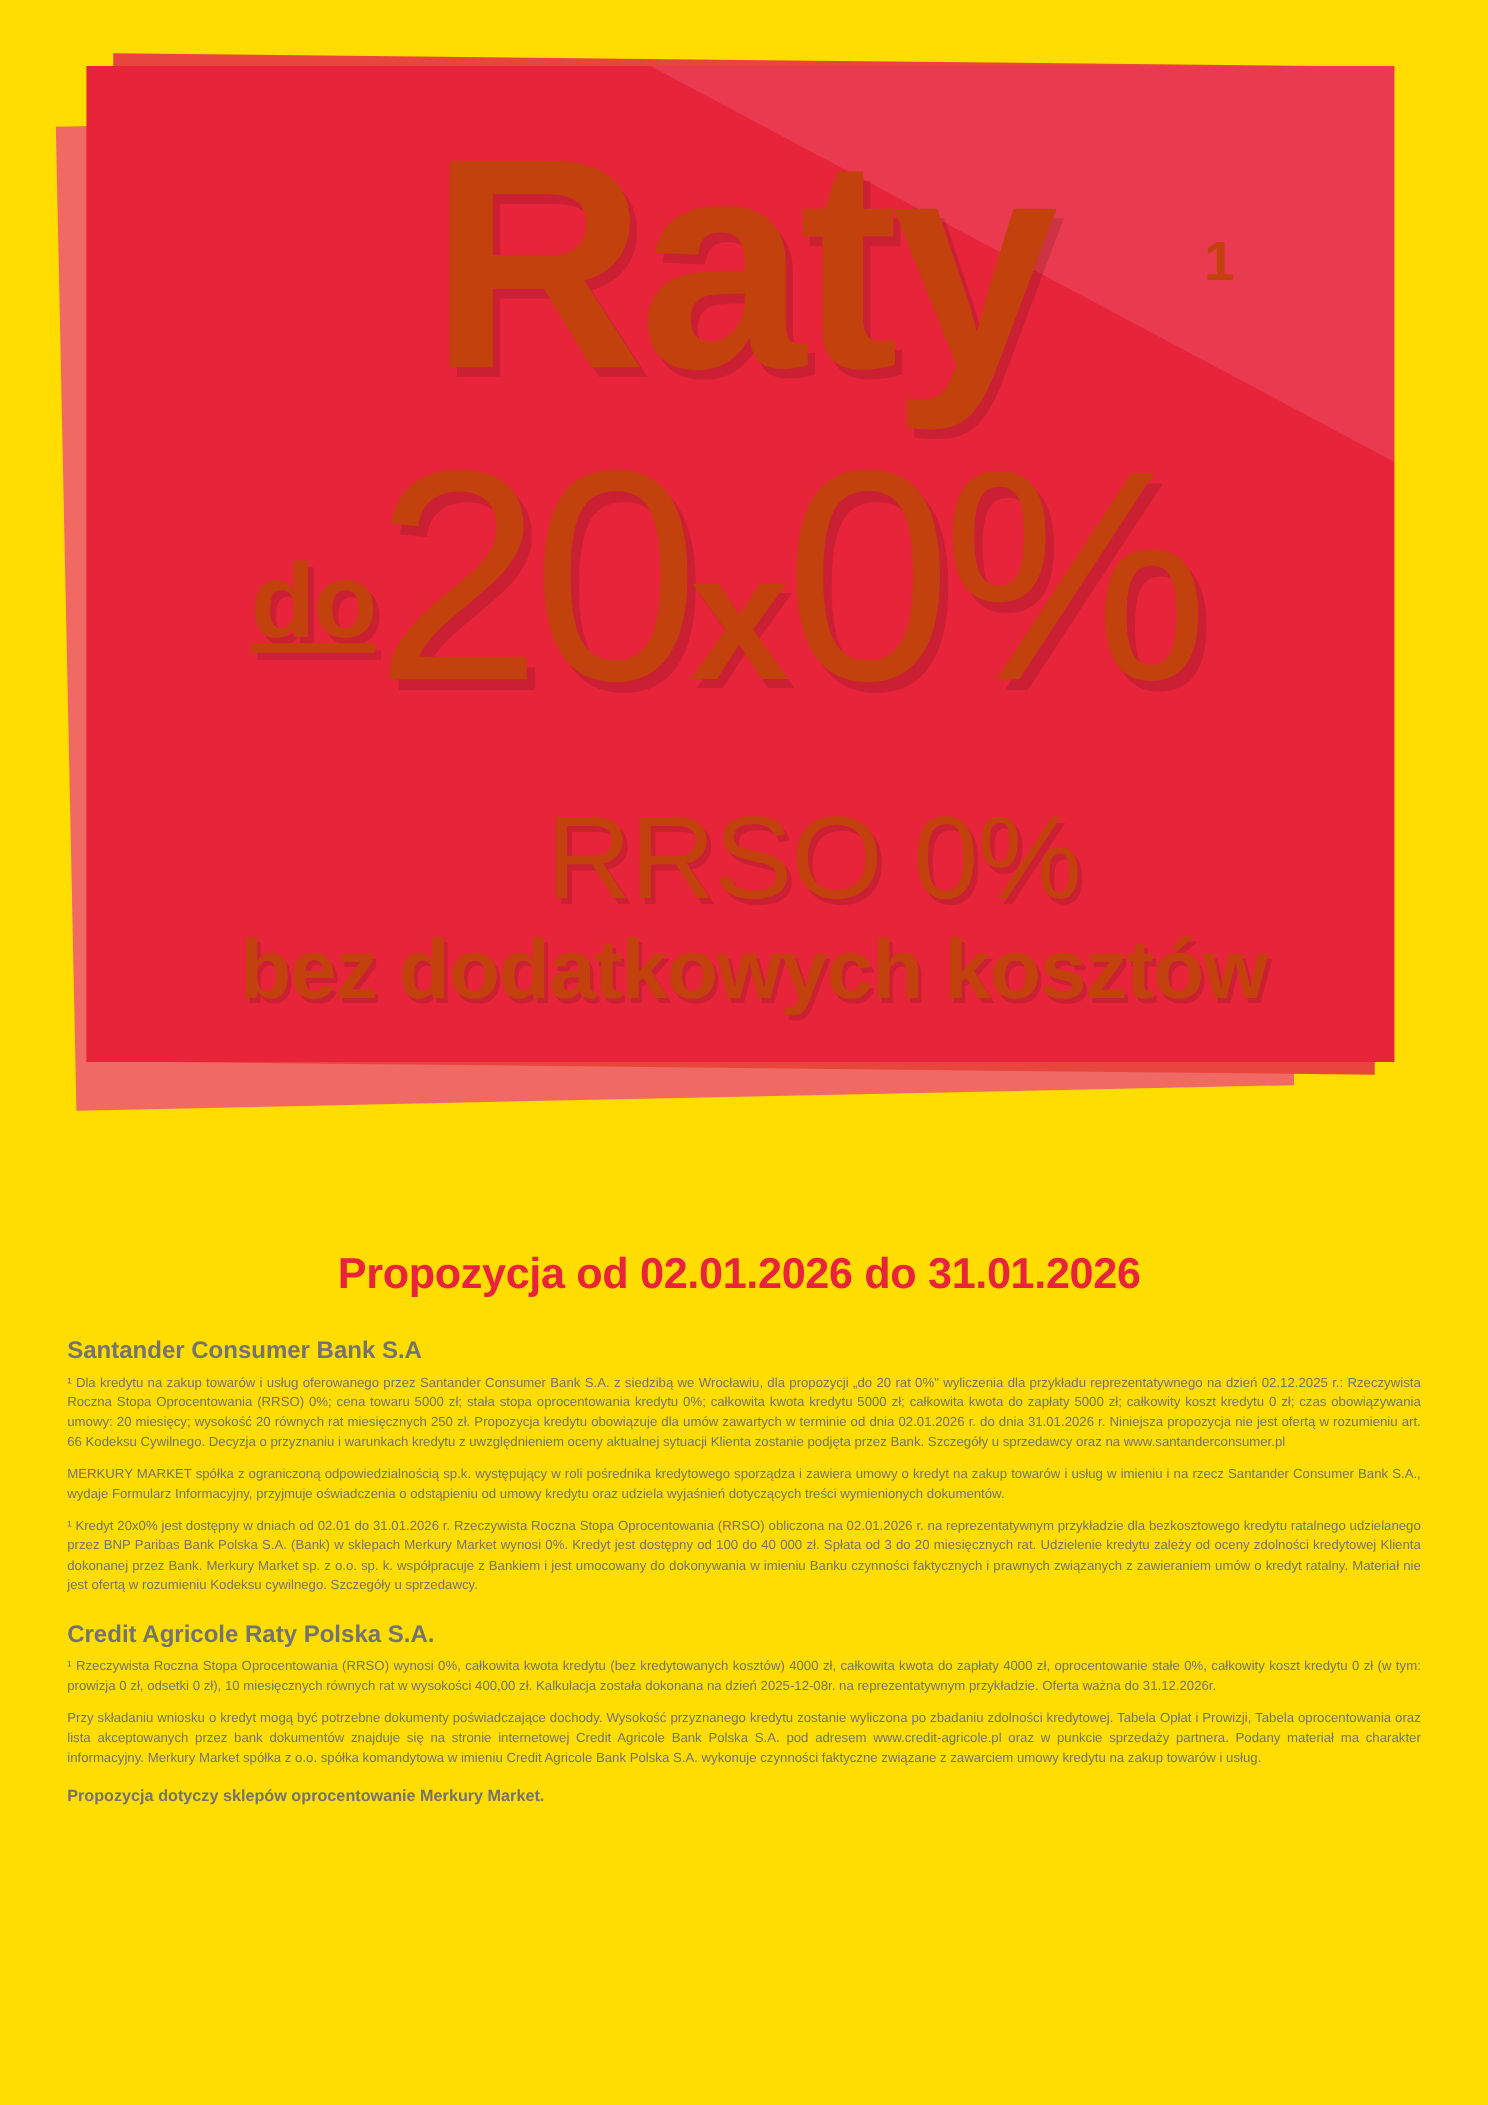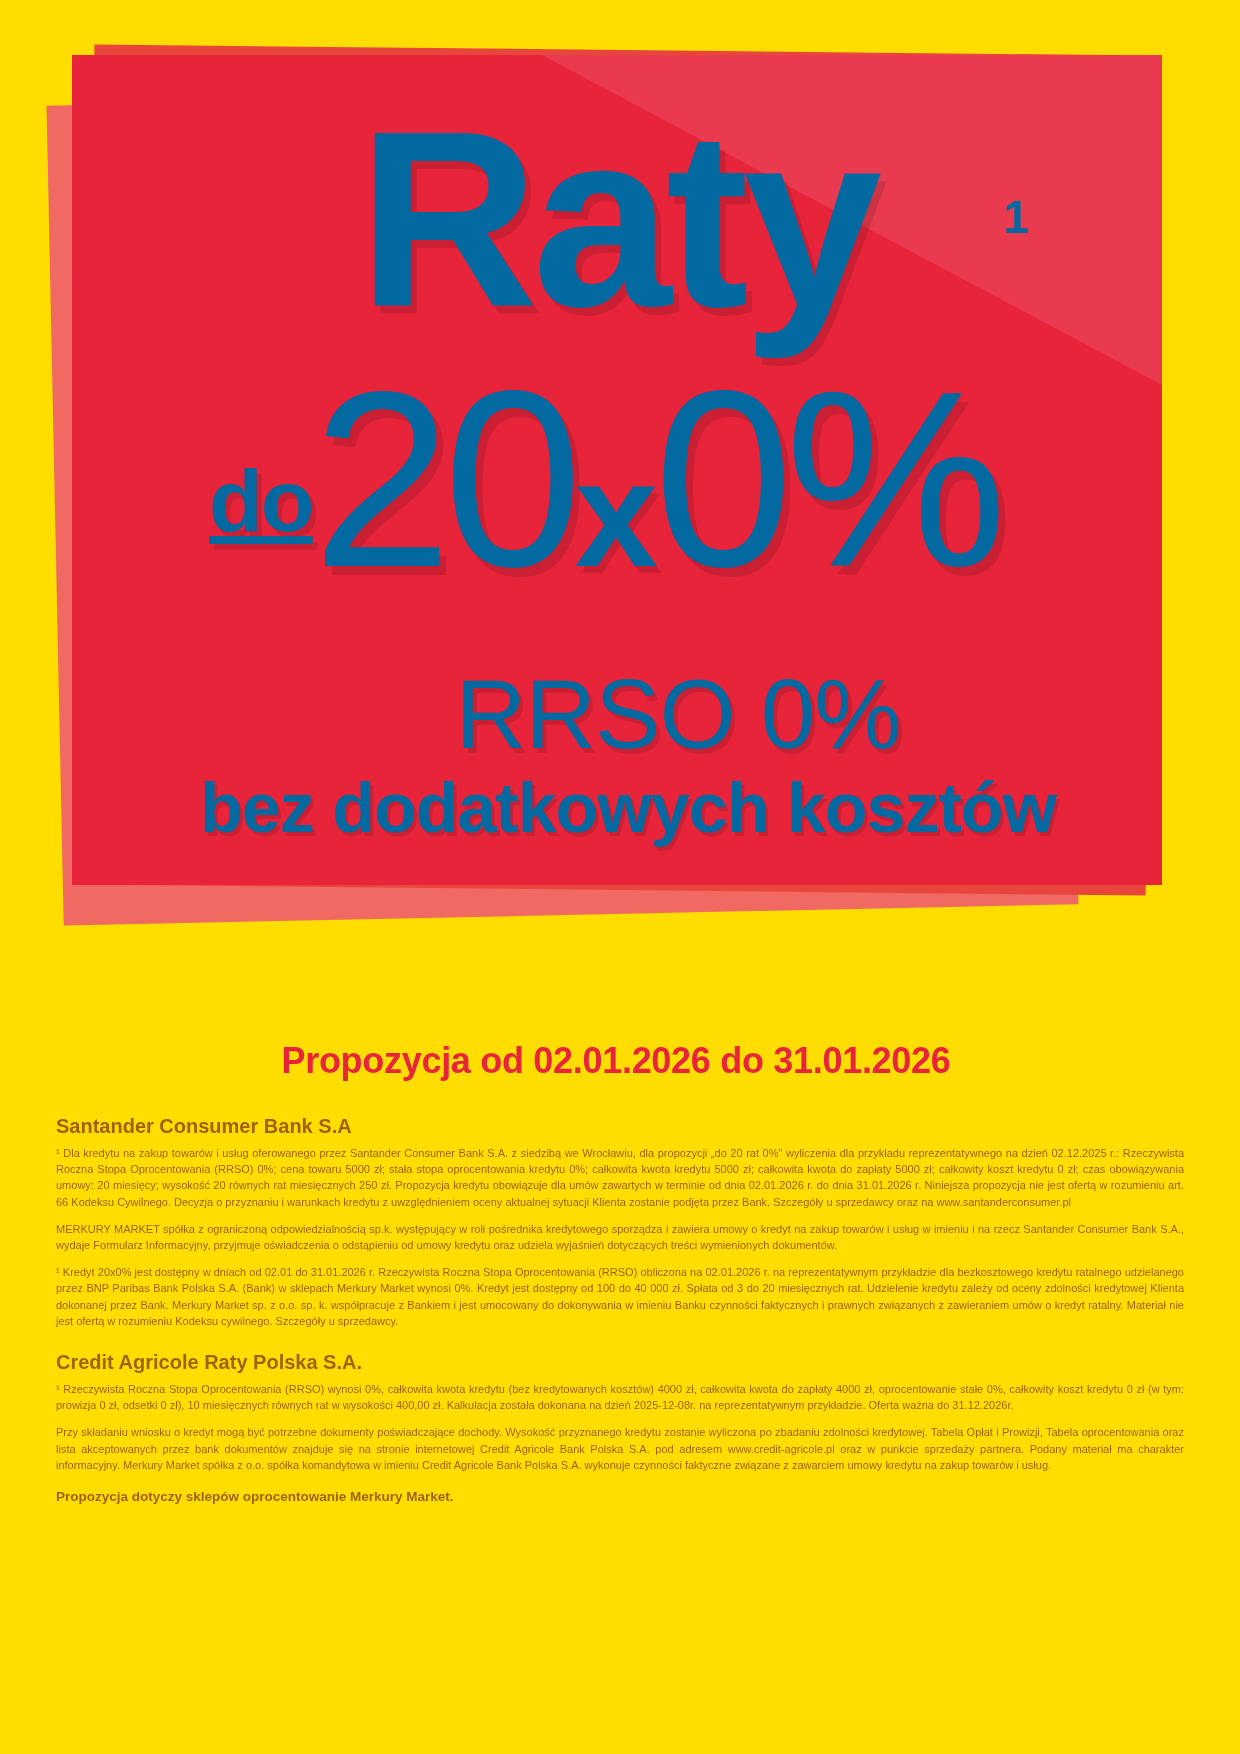--- a/index.html
+++ b/index.html
@@ -58,21 +58,21 @@
     width: 0; height: 0;
     border-left: 620px solid transparent;
     border-top: 330px solid rgba(255,255,255,0.10);
   }
   .hero-text {
     position: absolute;
     left: 72px;
     top: 55px;
     width: 1090px;
     height: 830px;
-    color: #0369a1;
+    color: #c2410c;
   }
   .t-raty {
     position: absolute;
     left: 0;
     top: 40px;
     width: 1090px;
     text-align: center;
     font-size: 250px;
     line-height: 250px;
     font-weight: 800;
@@ -159,21 +159,21 @@
     font-weight: 800;
     letter-spacing: -0.3px;
   }
 
   
   .legal {
     position: absolute;
     left: 56px;
     top: 1115px;
     width: 1128px;
-    color: #a16207;
+    color: #737373;
   }
   .bank-name {
     font-size: 20px;
     font-weight: 700;
     margin-top: 22px;
     margin-bottom: 7px;
   }
   .bank-name:first-child { margin-top: 0; }
   .para {
     font-size: 11px;

